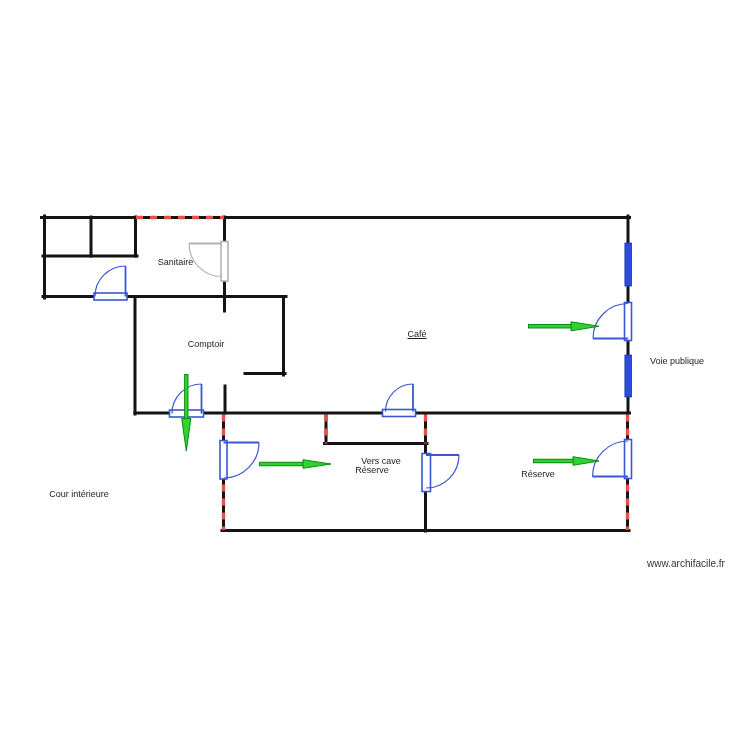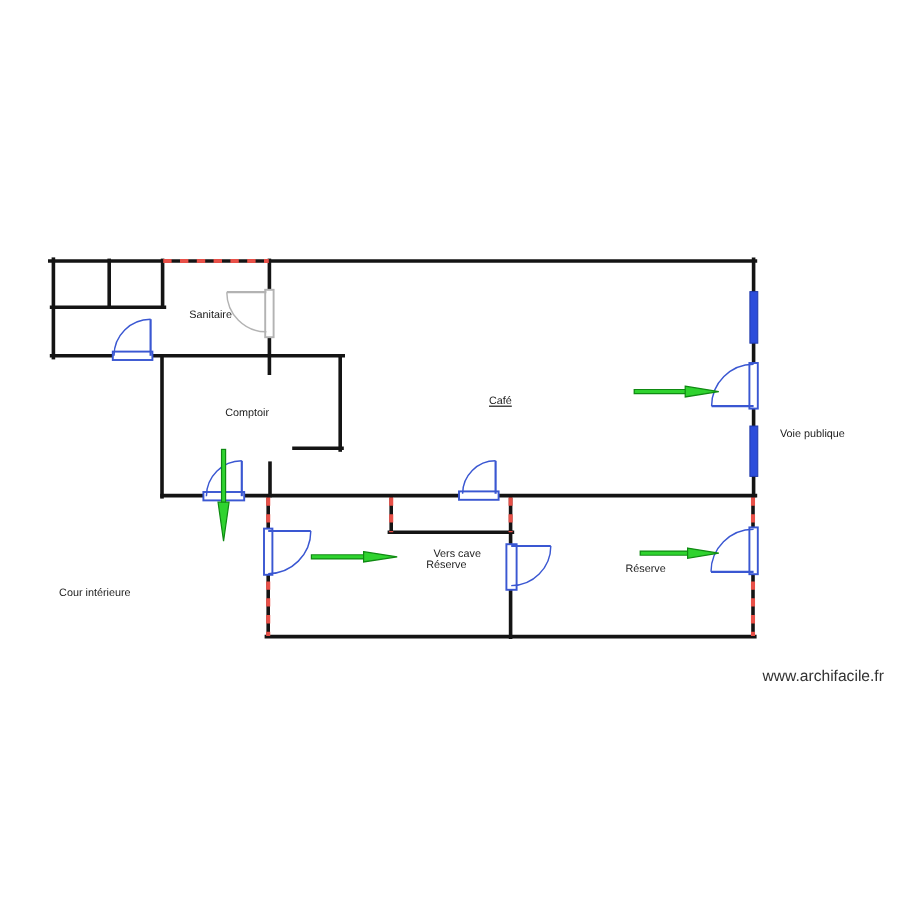--- a/index.html
+++ b/index.html
@@ -22,21 +22,21 @@
   .gray-arc{stroke:var(--door-gray,#b3b3b3);stroke-width:1.2;fill:none;}
   .arrow-out{stroke:var(--arrow-dark,#0f8a12);stroke-width:4.4;fill:none;stroke-linecap:butt;}
   .arrow-in{stroke:var(--arrow-green,#2fd32f);stroke-width:2.4;fill:none;stroke-linecap:butt;}
   .arrow-head{fill:var(--arrow-green,#2fd32f);stroke:var(--arrow-dark,#0f8a12);stroke-width:1;stroke-linejoin:miter;}
   .label{
     position:absolute;transform:translate(-50%,-50%);
     font-size:9px;color:var(--text,#1a1a1a);white-space:nowrap;letter-spacing:0;
   }
   .watermark{
     position:absolute;transform:translate(-50%,-50%);
-    font-size:13px;color:var(--watermark,#333);white-space:nowrap;
+    font-size:10px;color:var(--watermark,#333);white-space:nowrap;
   }
 </style>
 </head>
 <body>
 
 <div class="canvas">
   <svg width="750" height="750" viewBox="0 0 750 750">
 
     <g>
       <line class="wall" x1="41.5" y1="217.5" x2="629.5" y2="217.5"></line>

